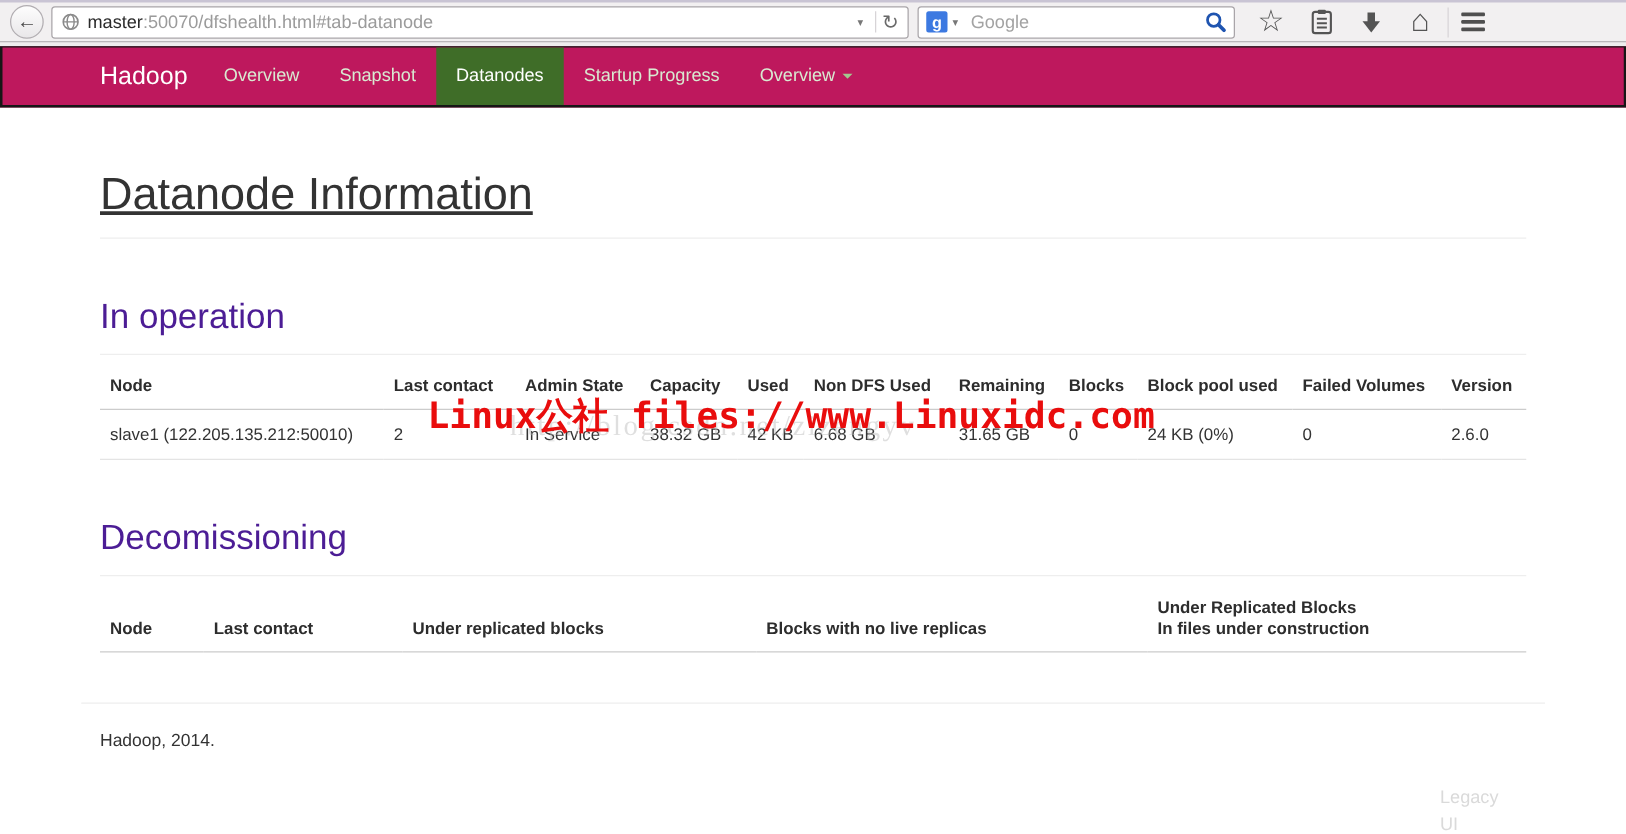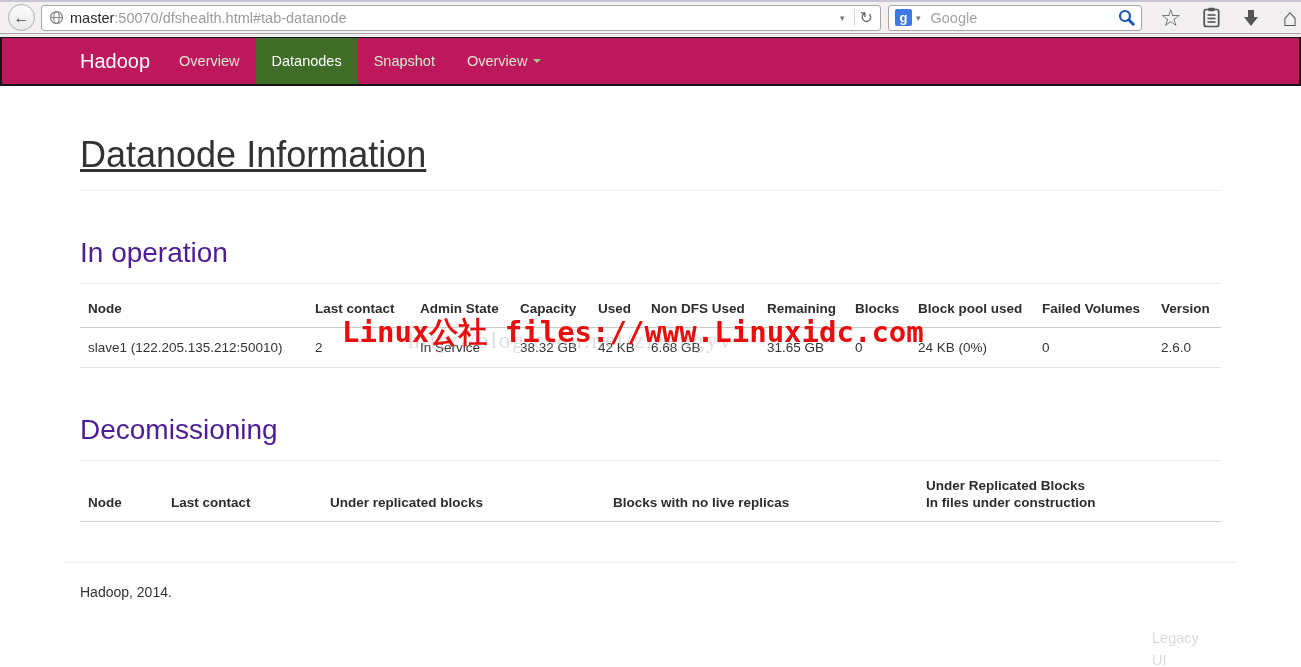--- a/index.html
+++ b/index.html
@@ -17,21 +17,21 @@
     display:flex; align-items:center; padding:0 8px;
   }
   .chrome-gap { height:3px; background:#efedee; }
   .back-btn {
     width:27px; height:27px; border-radius:50%;
     border:1px solid #b2aeb2; background:linear-gradient(#fdfdfd,#e9e7e9);
     display:flex; align-items:center; justify-content:center;
     color:#4a4a4a; font-size:16px; font-weight:bold; flex:none; cursor:pointer;
   }
   .url-bar {
-    width:840px; height:26px; margin-left:6px; background:#fff;
+    width:686px; height:26px; margin-left:6px; background:#fff;
     border:1px solid #a9a5a9; border-radius:3px;
     display:flex; align-items:center; padding:0 7px; font-size:14.5px; flex:none;
   }
   .url-host { color:#2b2b2b; }
   .url-rest { color:#9b9b9b; }
   .url-right { margin-left:auto; display:flex; align-items:center; }
   .mini-caret { color:#777; font-size:9px; padding:0 4px; cursor:pointer; }
   .vdiv { width:1px; height:17px; background:#d7d4d7; margin:0 5px; }
   .reload { color:#6a6a6a; font-size:16px; cursor:pointer; }
   .search-box {
@@ -173,22 +173,23 @@
     <span></span>
       <span></span>
       <span></span>
   </span>
 </div>
 <div class="chrome-gap"></div>
 
 <div class="navbar">
   <div class="brand">Hadoop</div>
   <div class="nav-item">Overview</div>
+  <div class="nav-item">Snapshot</div>
   <div class="nav-item active">Datanodes</div>
-  <div class="nav-item">Snapshot</div>
+  <div class="nav-item">Startup Progress</div>
   <div class="nav-item">
     <span>Overview</span>
     <span class="nav-caret"></span>
   </div>
 </div>
 
 <div class="container">
   <div class="inner">
     <div class="page-header">
       <h1 class="page-title">Datanode Information</h1>

